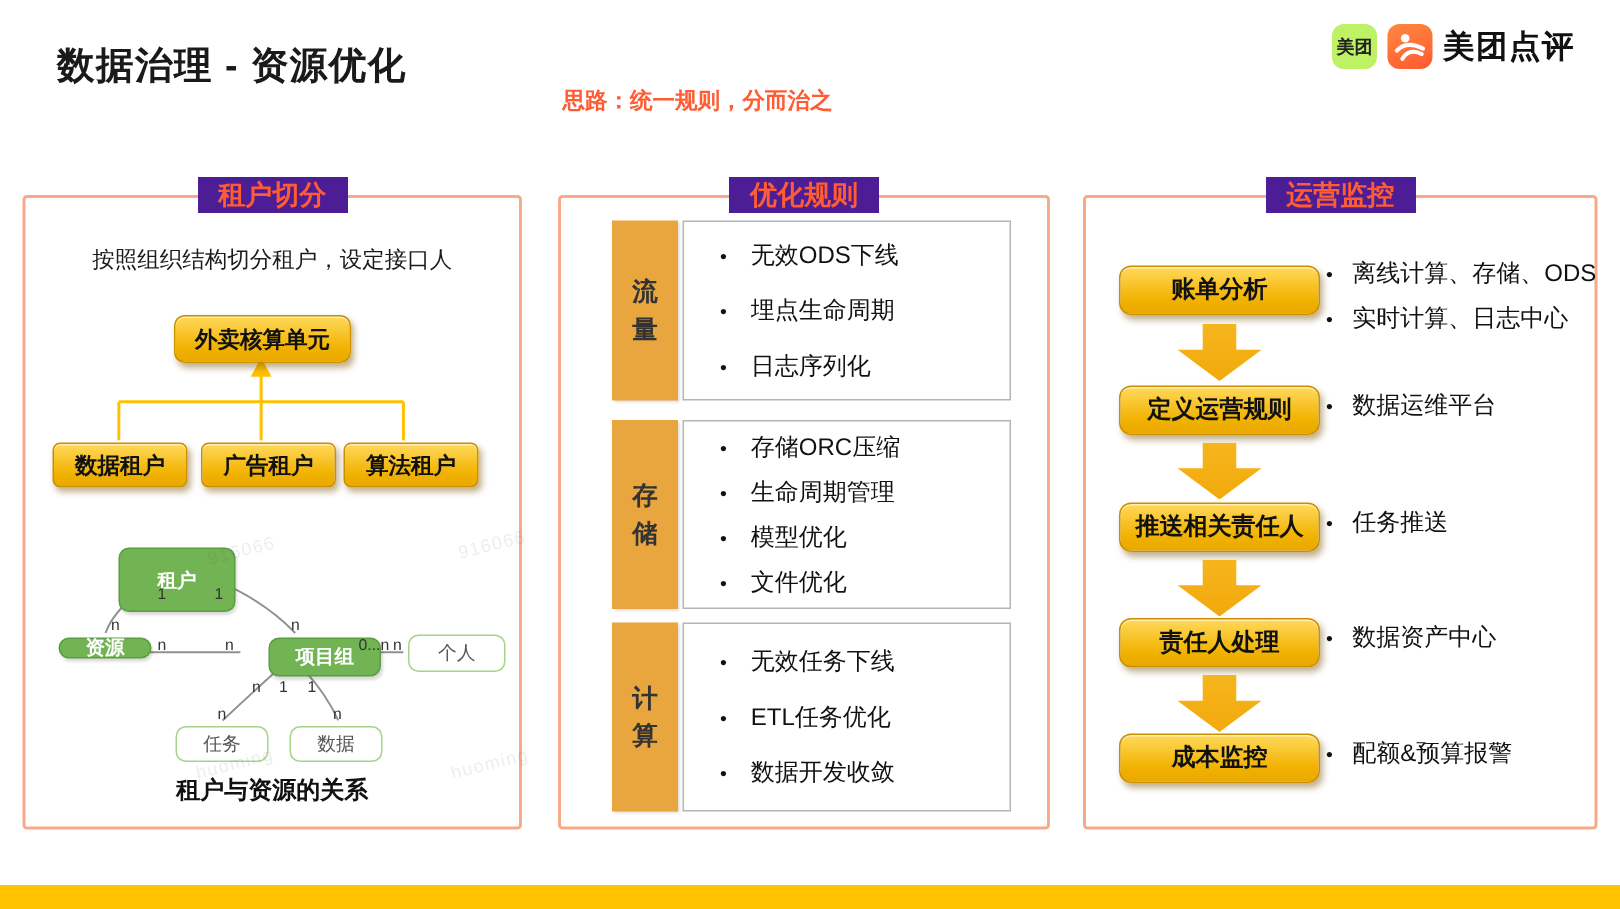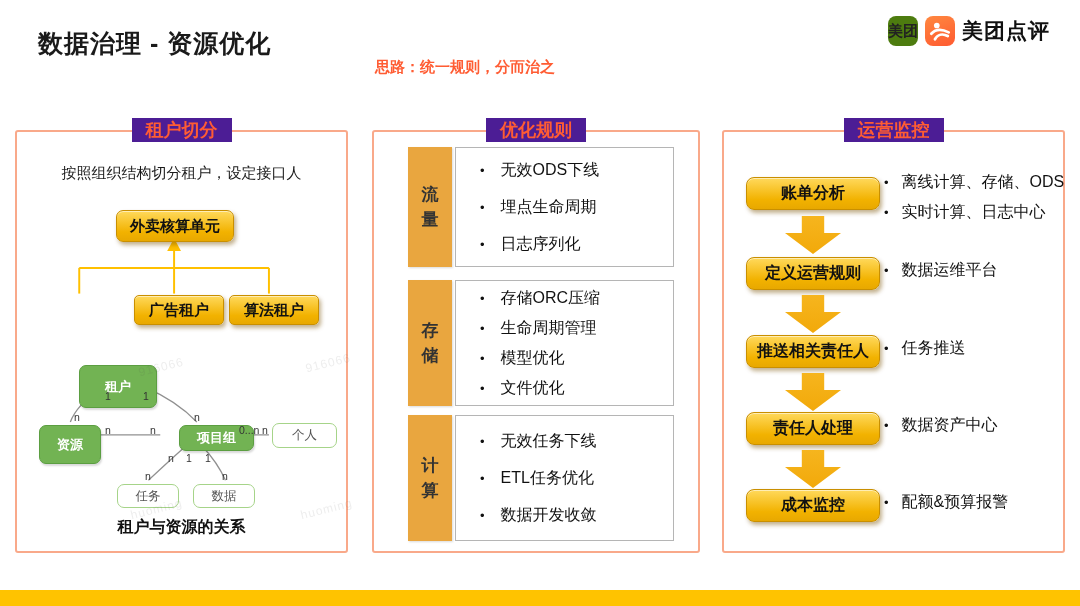--- a/index.html
+++ b/index.html
@@ -11,21 +11,21 @@
   *{margin:0;padding:0;box-sizing:border-box;}
   html,body{width:1080px;height:606px;background:#fff;overflow:hidden;
     font-family:"Liberation Sans","DejaVu Sans",sans-serif;}
   .stage{position:absolute;inset:0;width:1080px;height:606px;}
 
   .slide-title{position:absolute;left:38px;top:27px;font-size:25px;font-weight:700;color:#1a1a1a;letter-spacing:1px;}
   .subtitle{position:absolute;left:375px;top:58px;font-size:15px;font-weight:700;color:var(--accent);}
 
   .logo{position:absolute;left:888px;top:16px;display:flex;align-items:center;gap:7px;}
   .badge{width:30px;height:30px;border-radius:8px;display:flex;align-items:center;justify-content:center;}
-  .badge-mt{background:#4d7c0f;font-size:15px;font-weight:700;color:#222;}
+  .badge-mt{background:#bef264;font-size:12px;font-weight:700;color:#222;}
   .badge-dp{background:linear-gradient(160deg,#FF8840,#FF5A30);}
   .brand{font-size:21px;font-weight:700;color:#111;letter-spacing:1px;}
 
   .panel{position:absolute;top:130px;height:423px;border:2px solid var(--panel-border);border-radius:3px;background:#fff;}
   .panel-title{position:absolute;top:-14px;left:50%;transform:translateX(-50%);background:#4c1d95;
     padding:0 14px;font-size:18px;font-weight:700;color:var(--accent);white-space:nowrap;}
   .p-left{left:15px;width:333px;}
   .p-mid{left:372px;width:328px;}
   .p-right{left:722px;width:343px;}
 
@@ -107,25 +107,26 @@
         <path d="M130 258 Q 162 272 182 293"></path>
         <path d="M84 306 H145"></path>
         <path d="M220 306 H255"></path>
         <path d="M170 318 Q 150 336 133 352"></path>
         <path d="M188 318 Q 203 334 211 352"></path>
       </g>
     </svg>
 
     <div class="gold-btn root-btn">外卖核算单元</div>
 
+    <div class="gold-btn tenant" style="left:18px">数据租户</div>
     <div class="gold-btn tenant" style="left:117px">广告租户</div>
     <div class="gold-btn tenant" style="left:212px">算法租户</div>
 
     <div class="er-box er-green" style="left:62px;top:233px;width:78px;height:43px">租户</div>
-    <div class="er-box er-green" style="left:22px;top:293px;width:62px;height:39px">资源</div>
+    <div class="er-box er-green" style="left:22px;top:293px;width:62px;height:14px">资源</div>
     <div class="er-box er-green" style="left:162px;top:293px;width:75px;height:26px">项目组</div>
     <div class="er-box er-light" style="left:255px;top:291px;width:65px;height:25px">个人</div>
     <div class="er-box er-light" style="left:100px;top:352px;width:62px;height:24px">任务</div>
     <div class="er-box er-light" style="left:176px;top:352px;width:62px;height:24px">数据</div>
 
     <span class="erlab" style="left:88px;top:258px">1</span>
     <span class="erlab" style="left:126px;top:258px">1</span>
     <span class="erlab" style="left:57px;top:279px">n</span>
     <span class="erlab" style="left:177px;top:279px">n</span>
     <span class="erlab" style="left:88px;top:292px">n</span>

